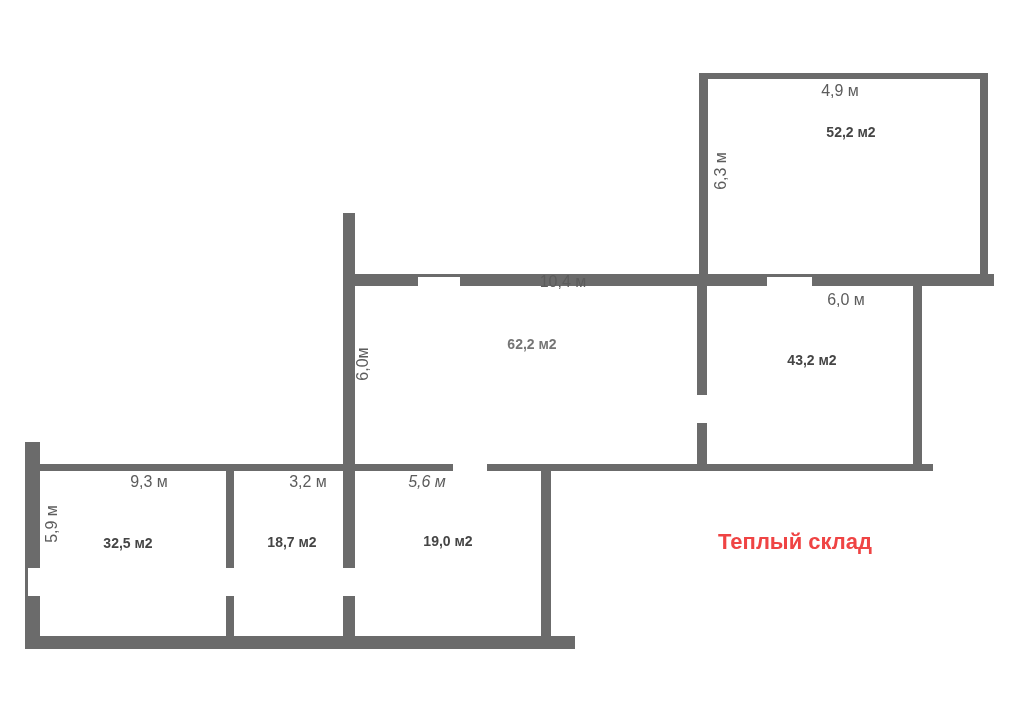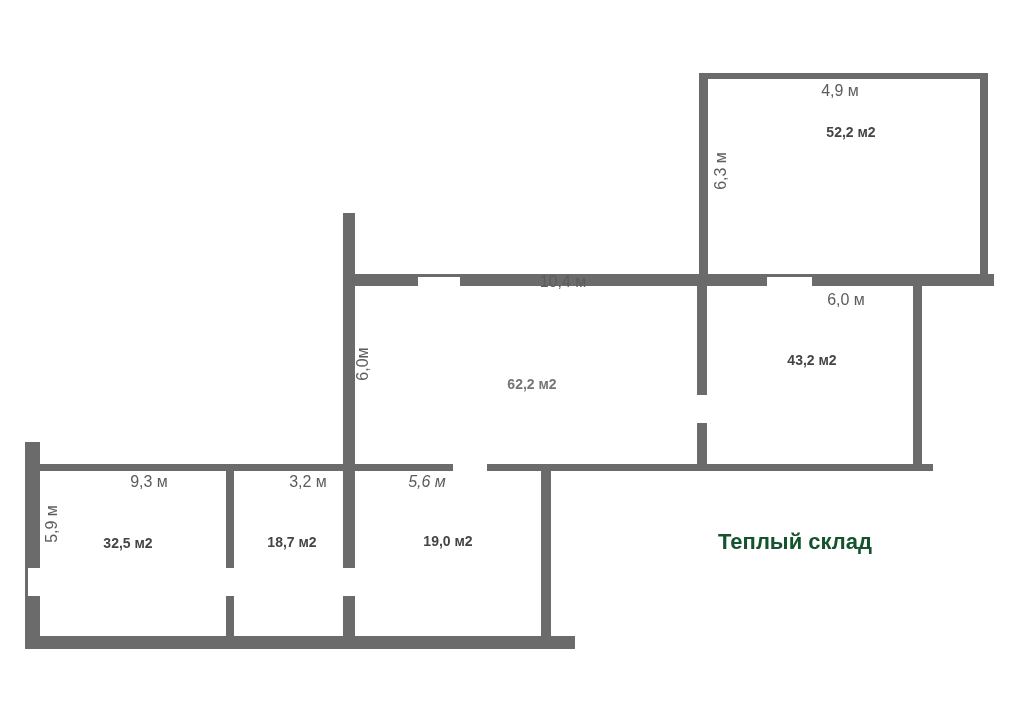--- a/index.html
+++ b/index.html
@@ -72,27 +72,27 @@
       <div class="wall" style="left: 25px; top: 596px; width: 15px; height: 47px; background: rgb(107, 107, 107);"></div>
       <div class="wall" style="left: 226px; top: 471px; width: 8px; height: 97px; background: rgb(107, 107, 107);"></div>
       <div class="wall" style="left: 226px; top: 596px; width: 8px; height: 45px; background: rgb(107, 107, 107);"></div>
       <div class="wall" style="left: 541px; top: 471px; width: 10px; height: 170px; background: rgb(107, 107, 107);"></div>
       <div class="wall" style="left: 25px; top: 636px; width: 550px; height: 13px; background: rgb(107, 107, 107);"></div>
     </div>
   <div id="labels-layer">
       <div class="lbl lbl-area" style="left: 851px; top: 132px;">52,2 м2</div>
       <div class="lbl lbl-dim" style="left: 840px; top: 91px;">4,9 м</div>
       <div class="lbl lbl-dim rot" style="left: 721px; top: 171px;">6,3 м</div>
-      <div class="lbl lbl-area faded" style="left: 532px; top: 384px;">62,2 м2</div>
+      <div class="lbl lbl-area faded" style="left: 532px; top: 344px;">62,2 м2</div>
       <div class="lbl lbl-dim" style="left: 563px; top: 282px;">10,4 м</div>
       <div class="lbl lbl-dim rot" style="left: 363px; top: 364px;">6,0м</div>
       <div class="lbl lbl-area" style="left: 812px; top: 360px;">43,2 м2</div>
       <div class="lbl lbl-dim" style="left: 846px; top: 300px;">6,0 м</div>
       <div class="lbl lbl-area" style="left: 128px; top: 543px;">32,5 м2</div>
       <div class="lbl lbl-dim" style="left: 149px; top: 482px;">9,3 м</div>
       <div class="lbl lbl-dim rot" style="left: 52px; top: 524px;">5,9 м</div>
       <div class="lbl lbl-area" style="left: 292px; top: 542px;">18,7 м2</div>
       <div class="lbl lbl-dim" style="left: 288px; top: 482px; margin-left: 20px;">3,2 м</div>
       <div class="lbl lbl-area" style="left: 448px; top: 541px;">19,0 м2</div>
       <div class="lbl lbl-dim" style="left: 427px; top: 482px; font-style: italic;">5,6 м</div>
     </div>
-  <div id="warehouse-title" class="lbl lbl-title" style="left: 795px; top: 542px; color: #14532d;">Теплый склад</div>
+  <div id="warehouse-title" class="lbl lbl-title" style="left: 795px; top: 542px; color: #ef4444;">Теплый склад</div>
 </div>
 
 </body></html>

